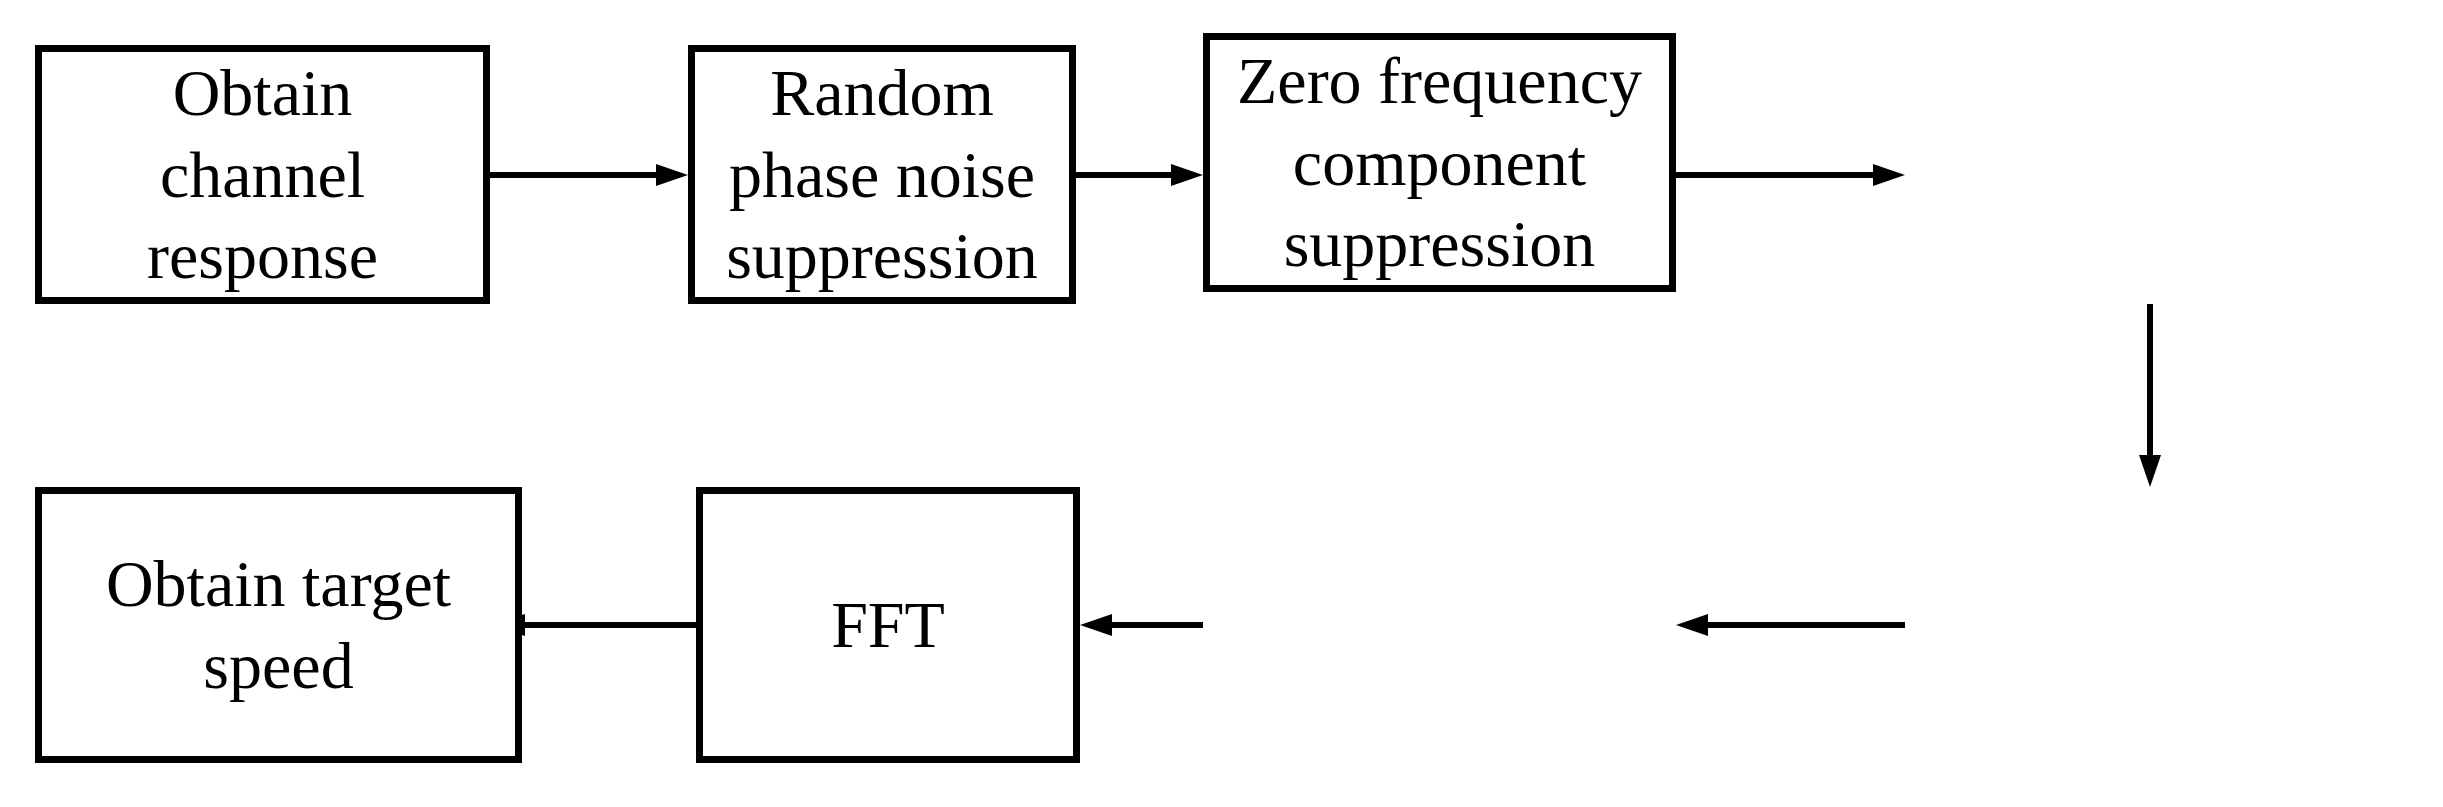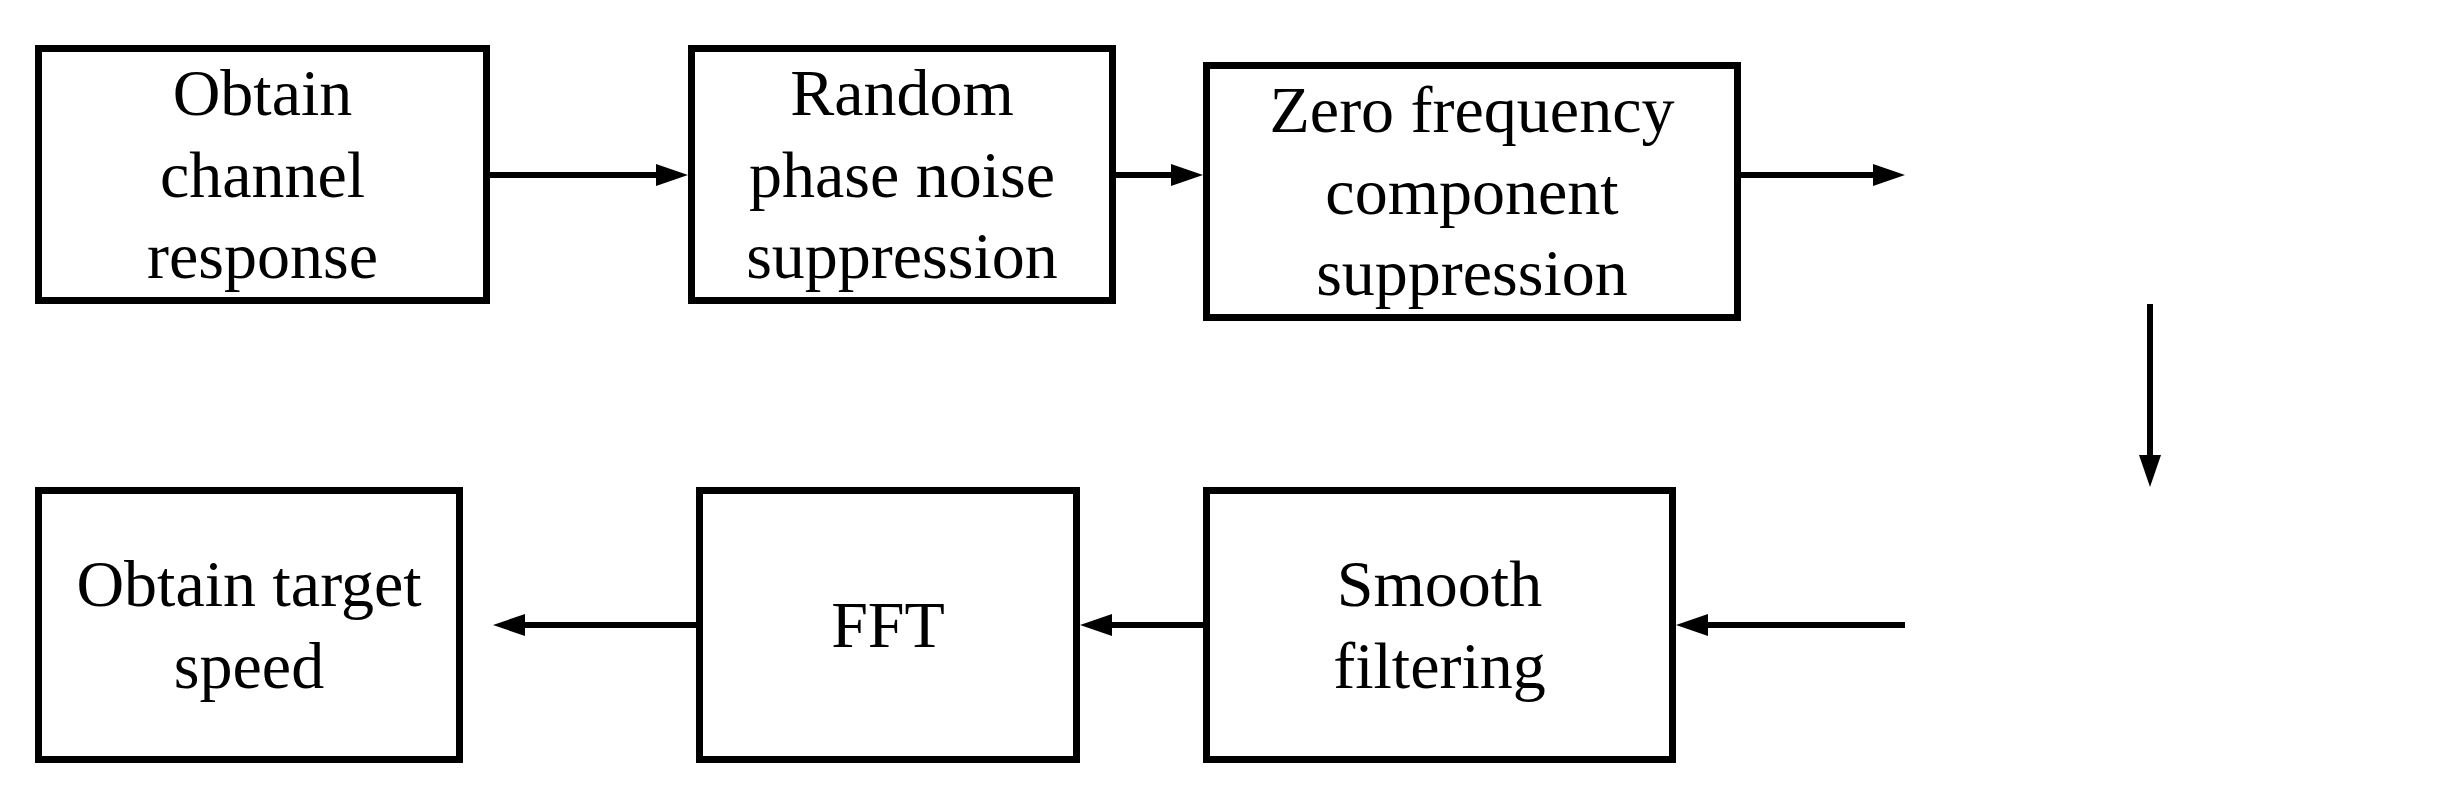--- a/index.html
+++ b/index.html
@@ -33,27 +33,27 @@
     justify-content: center;
     text-align: center;
   }
   .node span {
     display: block;
     white-space: pre-line;
     font-size: 66px;
     line-height: 1.24;
   }
   .n1 { left: 35px;   top: 45px;  width: 455px; height: 259px; }
-  .n2 { left: 688px;  top: 45px;  width: 428px; height: 259px; }
-  .n3 { left: 1203px; top: 62px;  width: 538px; height: 259px; }
+  .n2 { left: 688px;  top: 45px;  width: 388px; height: 259px; }
+  .n3 { left: 1203px; top: 33px;  width: 473px; height: 259px; }
   .n4 { left: 1905px; top: 45px;  width: 491px; height: 259px; }
   .n5 { left: 1905px; top: 487px; width: 491px; height: 276px; }
   .n6 { left: 1203px; top: 487px; width: 473px; height: 276px; }
   .n7 { left: 696px;  top: 487px; width: 384px; height: 276px; text-align: center; }
-  .n8 { left: 35px;   top: 487px; width: 428px; height: 276px; }
+  .n8 { left: 35px;   top: 487px; width: 487px; height: 276px; }
   .edge line { stroke: #000000; stroke-width: 6; }
   .edge polygon { fill: #000000; stroke: none; }
 </style>
 </head>
 <body>
 
 <div class="canvas">
 
   <svg class="arrows" viewBox="0 0 2443 807" xmlns="http://www.w3.org/2000/svg">
     <g class="edge">
@@ -94,24 +94,20 @@
   <div class="node n2">
     <span>Random
 phase noise
 suppression</span>
   </div>
   <div class="node n3">
     <span>Zero frequency
 component
 suppression</span>
   </div>
-  <div class="node n6">
-    <span>Smooth
-filtering</span>
-  </div>
   <div class="node n7">
     <span>FFT</span>
   </div>
   <div class="node n8">
     <span>Obtain target
 speed</span>
   </div>
 
 </div>
 

